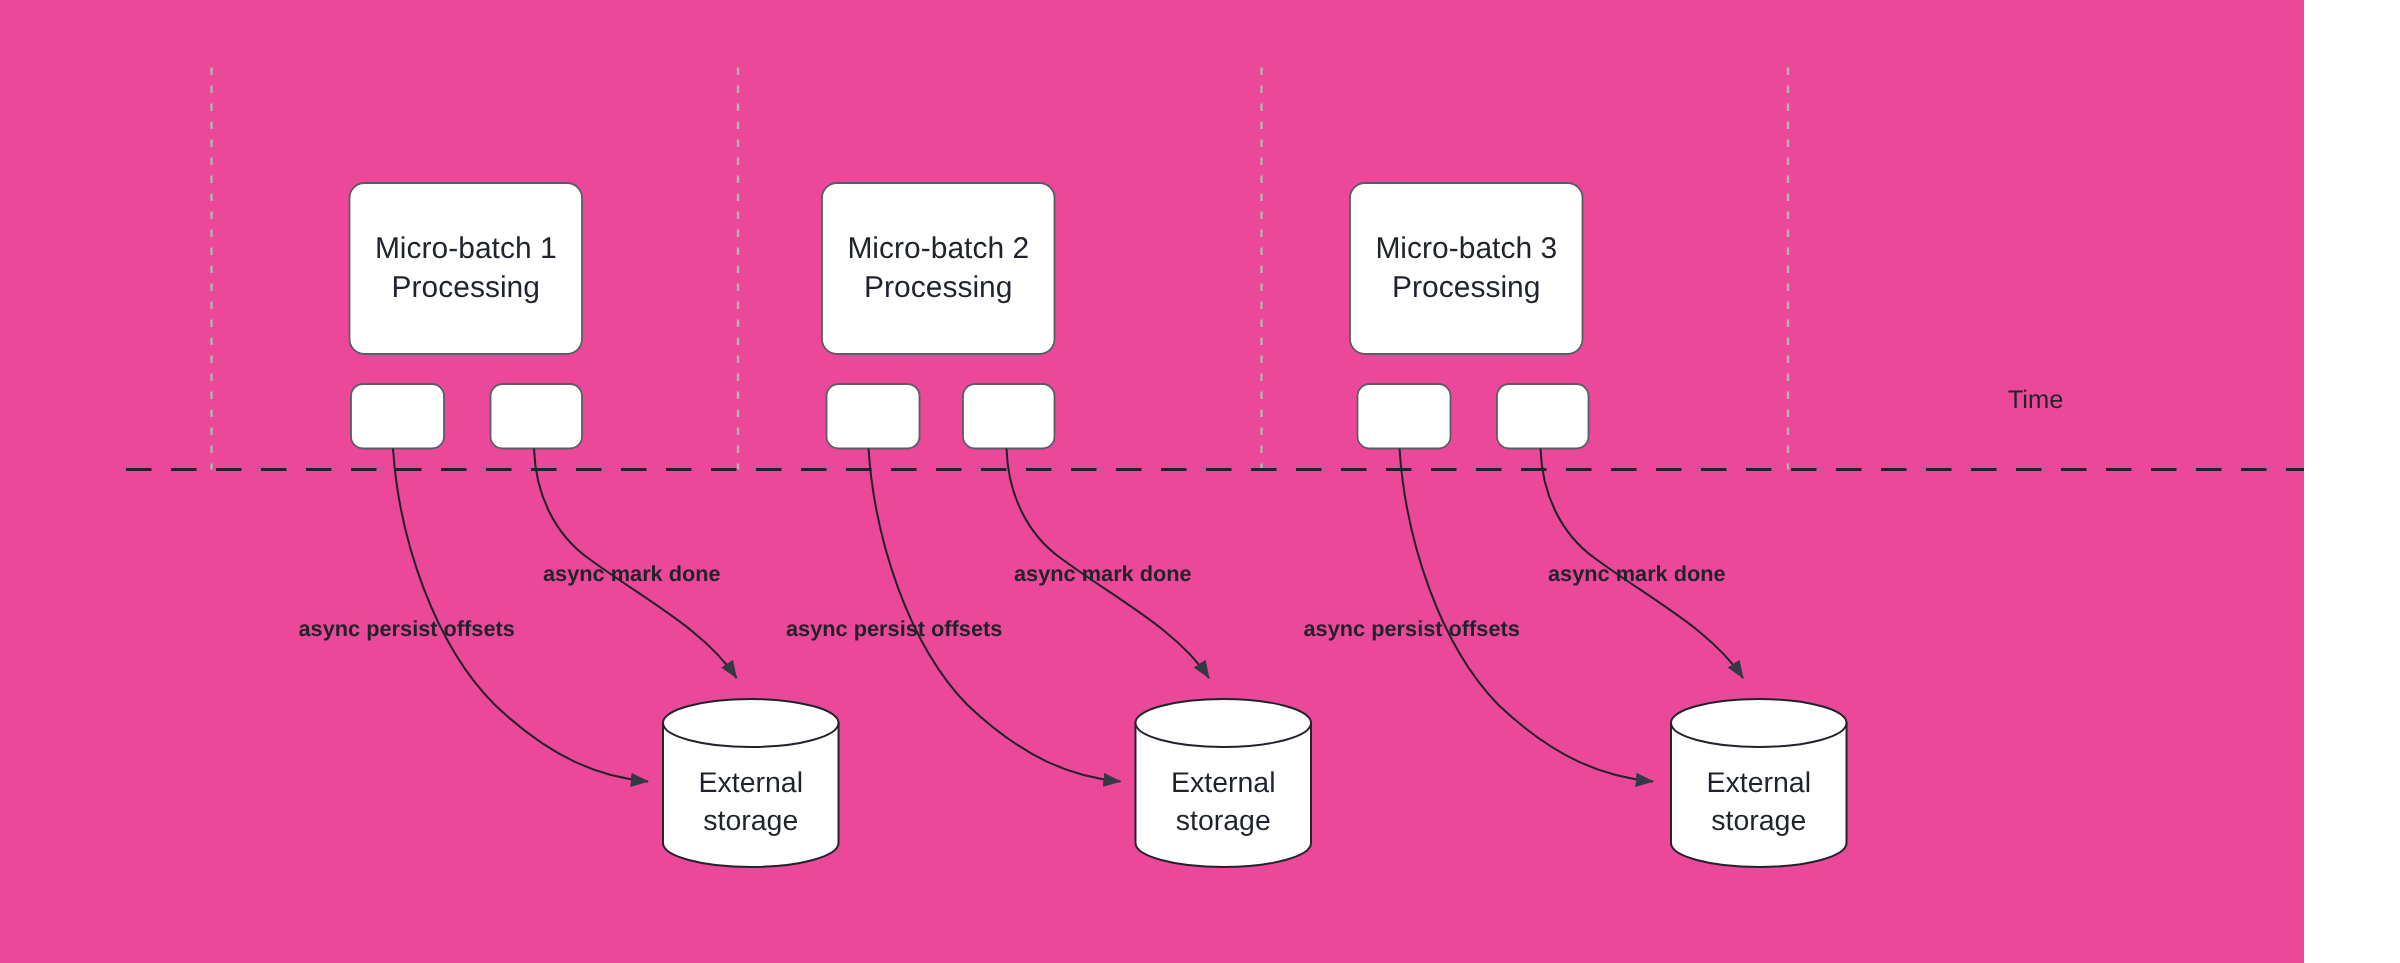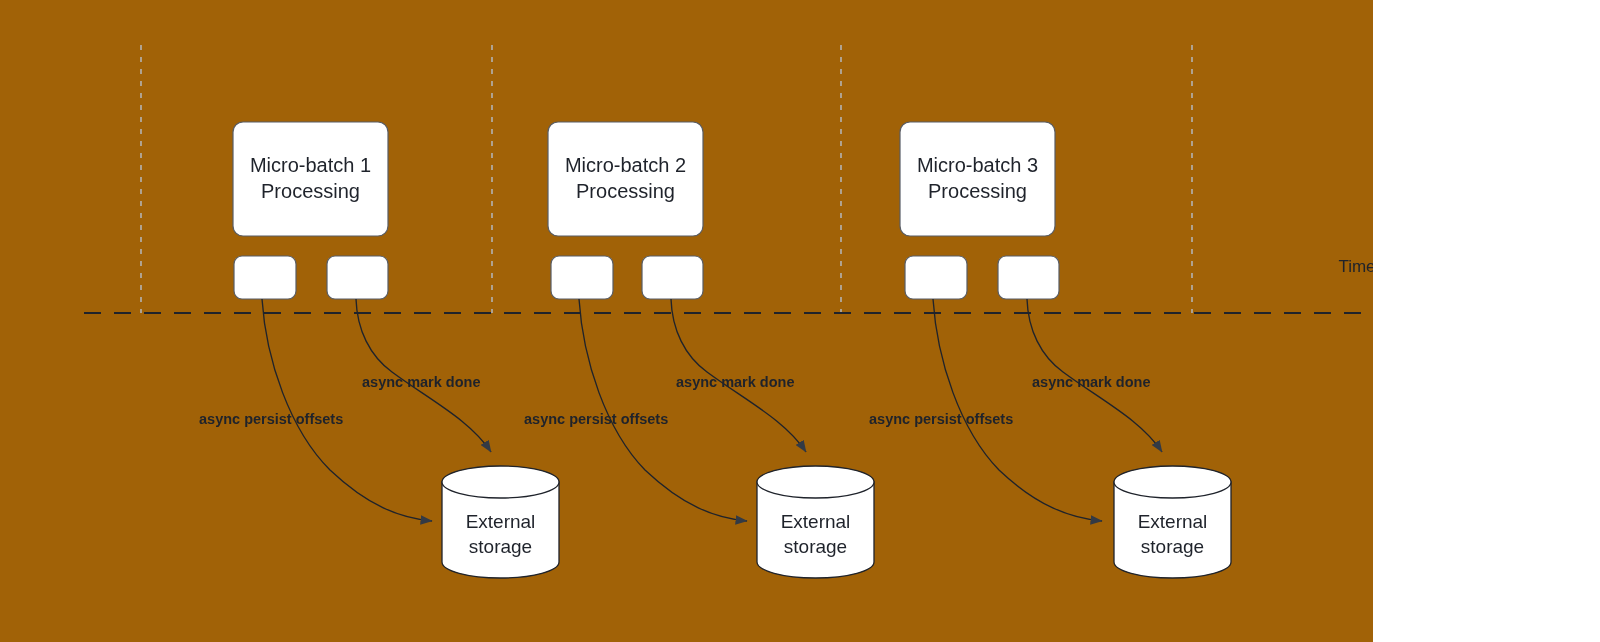--- a/index.html
+++ b/index.html
@@ -5,23 +5,23 @@
   html, body {
     margin: 0;
     padding: 0;
     background: #ffffff;
   }
   body {
     font-family: "Liberation Sans", sans-serif;
   }
   #diagram-root {
     position: relative;
-    width: 1373px;
+    width: 1536px;
     height: 642px;
-    background: #a16207;
+    background: #ec4899;
     overflow: hidden;
   }
   svg.canvas {
     display: block;
     width: 1600px;
     height: 642px;
   }
   .node-box {
     fill: #ffffff;
     stroke: #5a5f६a;

